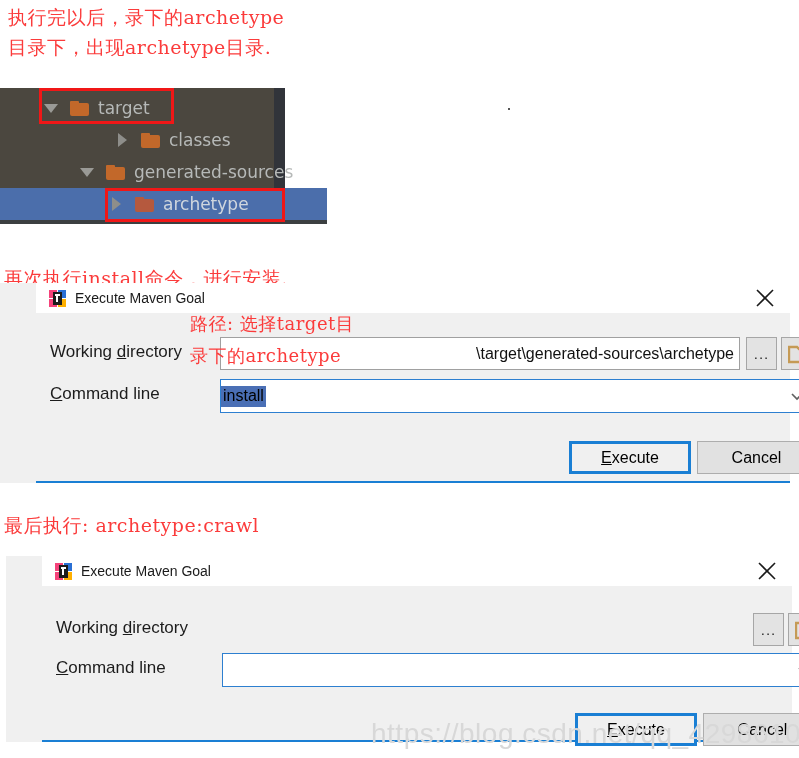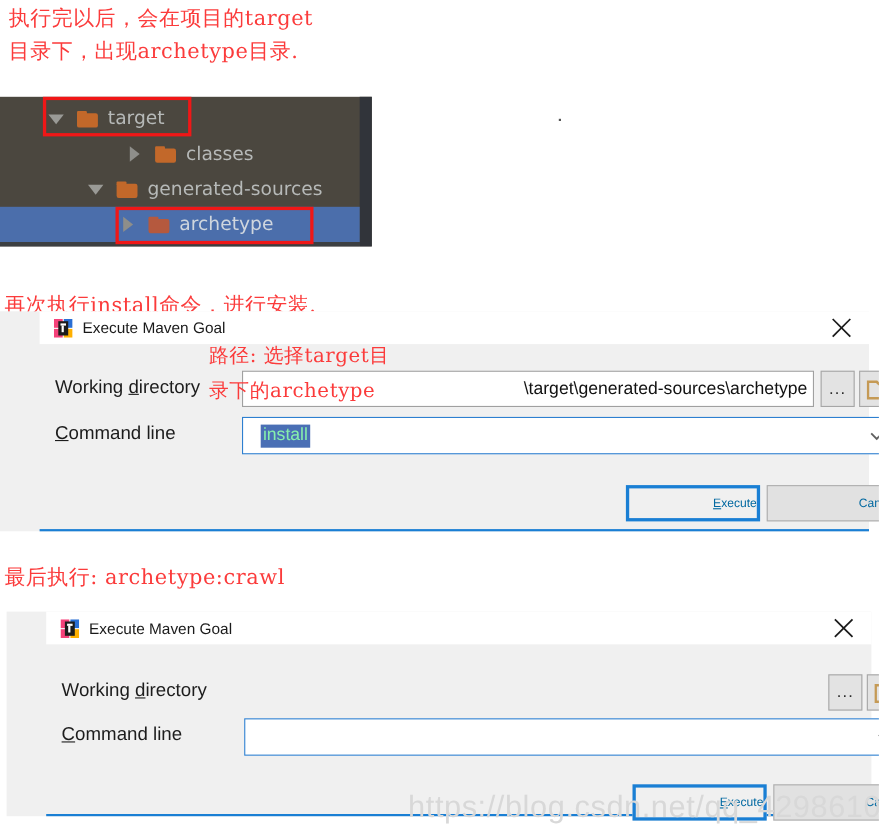--- a/index.html
+++ b/index.html
@@ -30,21 +30,21 @@
   #top-note {
     left: 8px;
     top: 2px;
   }
 
   
   #tree-panel {
     position: absolute;
     left: 0;
     top: 88px;
-    width: 338px;
+    width: 285px;
     height: 136px;
     background: #4b473f;
   }
   #tree-scroll {
     position: absolute;
     right: 0;
     top: 0;
     width: 11px;
     height: 100%;
     background: #31343a;
@@ -207,23 +207,23 @@
 
   .combo {
     position: absolute;
     background: #ffffff;
     border: 1px solid #2d7fd0;
     box-sizing: border-box;
     display: flex;
     align-items: center;
   }
   .combo-val {
-    margin-left: 16px;
+    margin-left: 0;
     background: #4a6fb5;
-    color: #86efac;
+    color: #000000;
     font-size: 16px;
     padding: 1px 2px 2px 2px;
     font-family: "Liberation Sans", sans-serif;
     white-space: nowrap;
   }
   .combo-arrow {
     position: absolute;
     right: 12px;
     top: 50%;
     transform: translateY(-50%);
@@ -253,23 +253,23 @@
     height: 22px;
     position: relative;
   }
 
   .dlgbtn {
     position: absolute;
     background: #e1e1e1;
     box-sizing: border-box;
     display: flex;
     align-items: center;
-    justify-content: flex-end;
-    font-size: 11px;
-    color: #0369a1;
+    justify-content: center;
+    font-size: 16px;
+    color: #000000;
     font-family: "Liberation Sans", sans-serif;
     cursor: pointer;
     border: 1px solid #adadad;
   }
   .dlgbtn.default {
     border: 3px solid #1a7fd4;
     background: #f0f0f0;
   }
 
   
@@ -286,21 +286,21 @@
   .dot-mark {
     position: absolute;
     width: 2px;
     height: 2px;
     background: #555;
   }
 </style>
 </head>
 <body>
 
-<div class="annot" id="top-note">执行完以后，会在项目的target
+<div class="annot" id="top-note">执行完以后，录下的archetype
 目录下，出现archetype目录.</div>
 
 <div class="dot-mark" style="left:508px; top:108px;"></div>
 
 <div id="tree-panel">
   <div id="tree-scroll"></div>
   <div id="tree-bottom"></div>
 
   <div class="tree-row" style="top:4px;">
     <span class="tree-arrow arrow-down" style="margin-left:44px;"></span>

